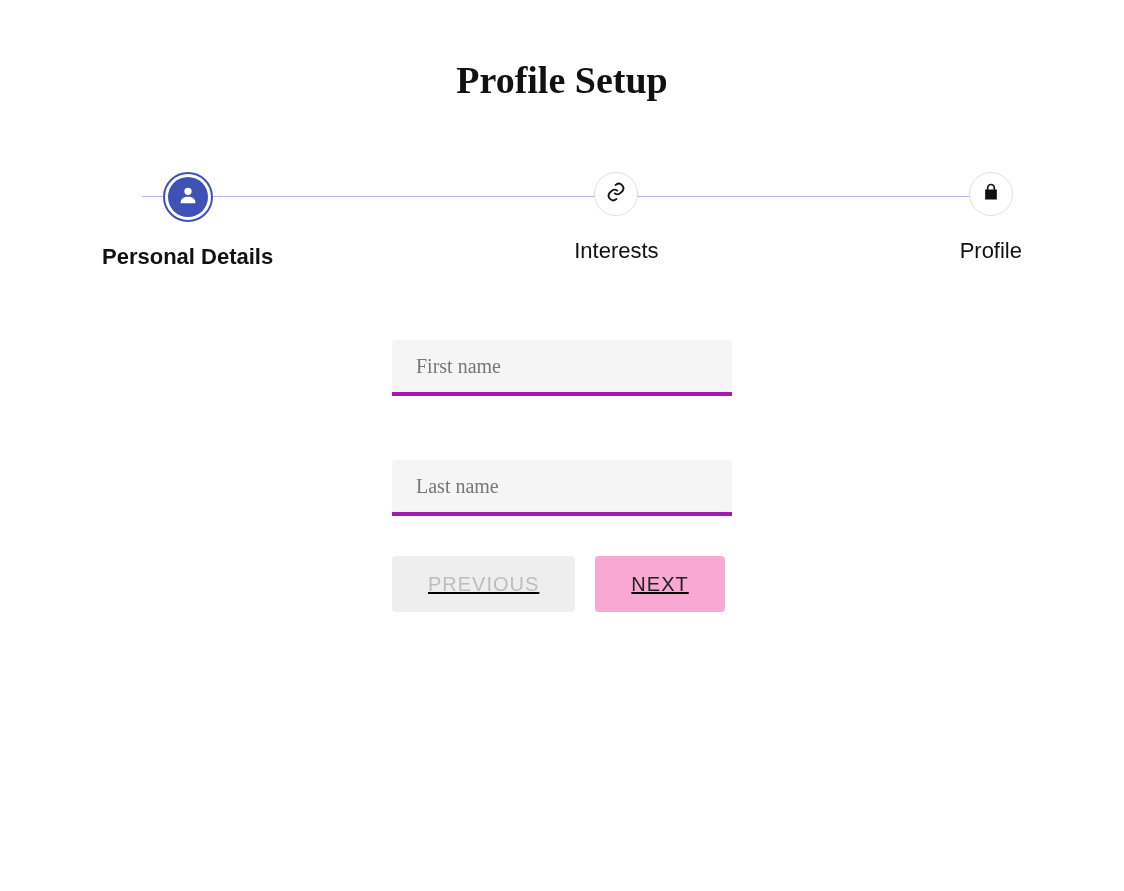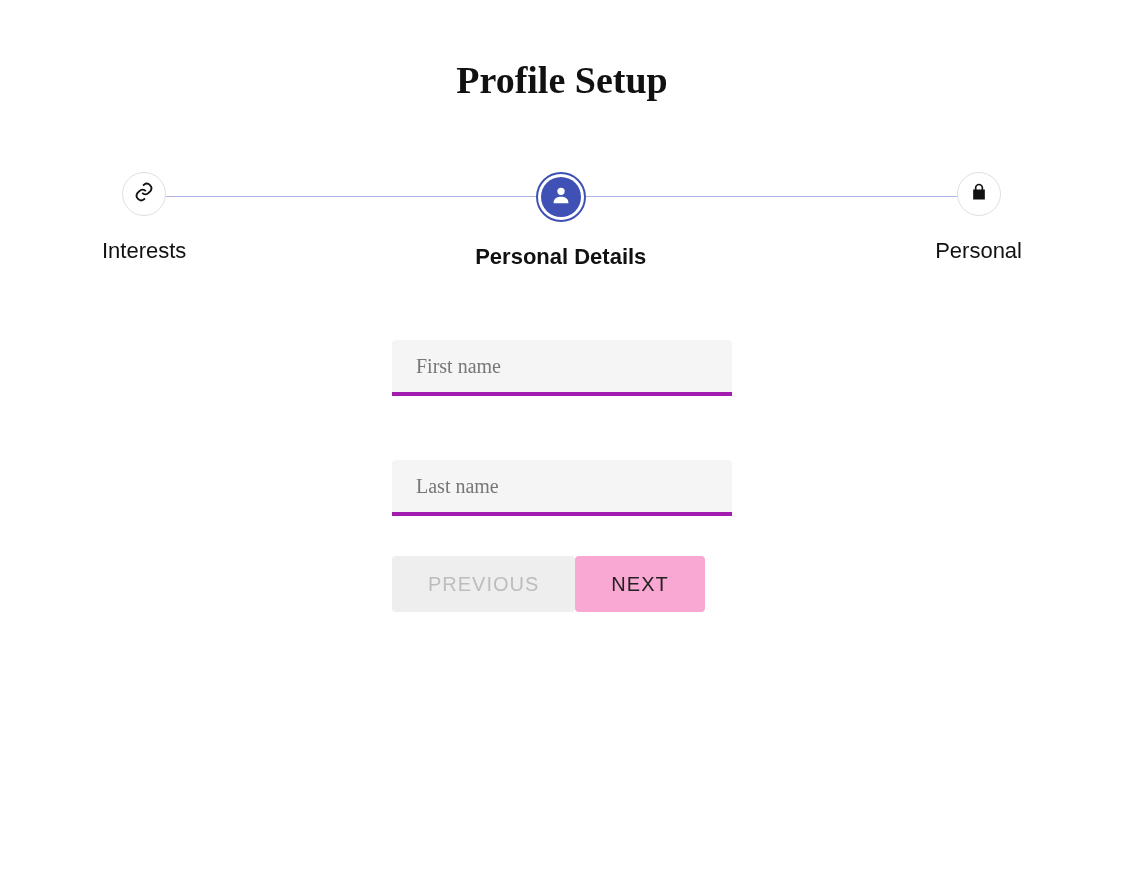--- a/index.html
+++ b/index.html
@@ -106,22 +106,23 @@
       font-family: Georgia, "Times New Roman", serif;
       color: #333;
       outline: none;
     }
     .text-field::placeholder {
       color: #777;
       font-family: Georgia, "Times New Roman", serif;
     }
     .button-row {
       display: flex;
-      gap: 0;
+      gap: 20px;
       margin-top: -24px;
+      text-decoration: underline;
     }
     .btn {
       height: 56px;
       padding: 0 36px;
       border: none;
       border-radius: 4px;
       background: #f9a8d4;
       font-size: 20px;
       letter-spacing: 1px;
       font-family: "Helvetica Neue", Arial, sans-serif;
@@ -137,54 +138,54 @@
 </head>
 <body>
 
 <h1 class="page-title">Profile Setup</h1>
 
 <div class="stepper-wrap">
   <div class="stepper-line"></div>
   <div class="stepper">
 
     <div class="step">
-      <div class="step-circle">
-        <span>
-          <svg width="22" height="22" viewBox="0 0 24 24" fill="none" stroke="#111" stroke-width="2">
-            <path d="M10 13a5 5 0 0 0 7 0l2-2a5 5 0 0 0-7-7l-1 1"></path>
-            <path d="M14 11a5 5 0 0 0-7 0l-2 2a5 5 0 0 0 7 7l1-1"></path>
-          </svg>
-        </span>
-      </div>
-      <div class="step-label">Interests</div>
-    </div>
-
-    <div class="step">
       <div class="step-circle active">
         <div class="inner">
           <span>
             <svg width="22" height="22" viewBox="0 0 24 24" fill="#ffffff">
               <circle cx="12" cy="8" r="4"></circle>
               <path d="M4 20c0-4 4-6 8-6s8 2 8 6v1H4v-1z"></path>
             </svg>
           </span>
         </div>
       </div>
       <div class="step-label active">Personal Details</div>
     </div>
 
     <div class="step">
       <div class="step-circle">
         <span>
+          <svg width="22" height="22" viewBox="0 0 24 24" fill="none" stroke="#111" stroke-width="2">
+            <path d="M10 13a5 5 0 0 0 7 0l2-2a5 5 0 0 0-7-7l-1 1"></path>
+            <path d="M14 11a5 5 0 0 0-7 0l-2 2a5 5 0 0 0 7 7l1-1"></path>
+          </svg>
+        </span>
+      </div>
+      <div class="step-label">Interests</div>
+    </div>
+
+    <div class="step">
+      <div class="step-circle">
+        <span>
           <svg width="20" height="20" viewBox="0 0 24 24" fill="#111">
             <path d="M17 9V7a5 5 0 0 0-10 0v2H5v12h14V9h-2zm-8 0V7a3 3 0 1 1 6 0v2H9z"></path>
           </svg>
         </span>
       </div>
-      <div class="step-label">Personal</div>
+      <div class="step-label">Profile</div>
     </div>
   </div>
 </div>
 
 <div class="form-card">
   <div class="field-wrap">
     <input class="text-field" type="text" placeholder="First name" style="">
   </div>
   <div class="field-wrap">
     <input class="text-field" type="text" placeholder="Last name" style="">

